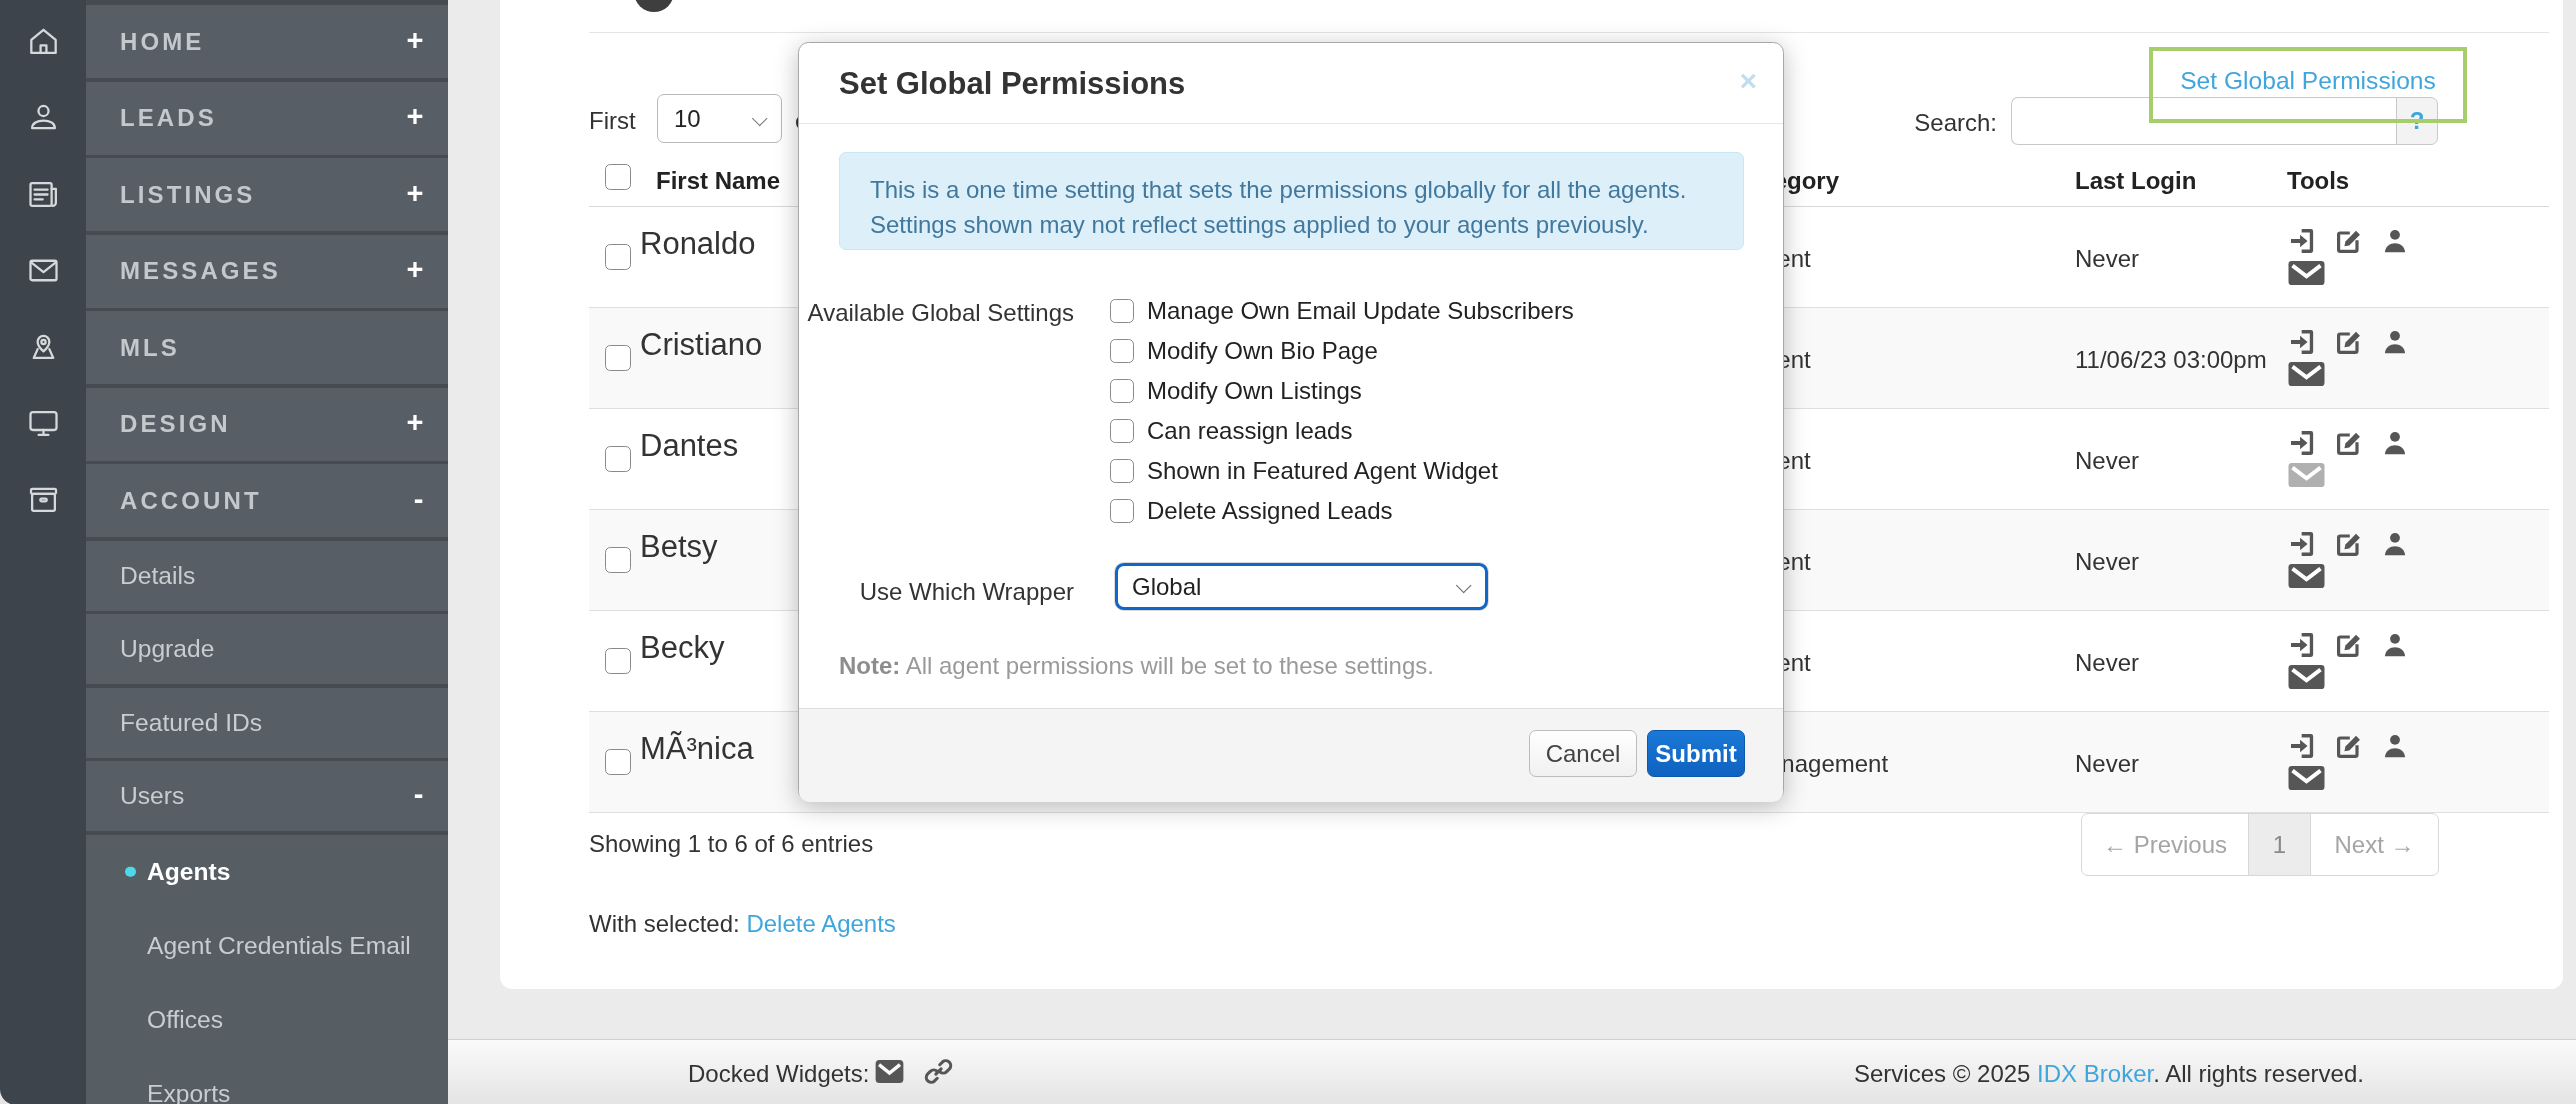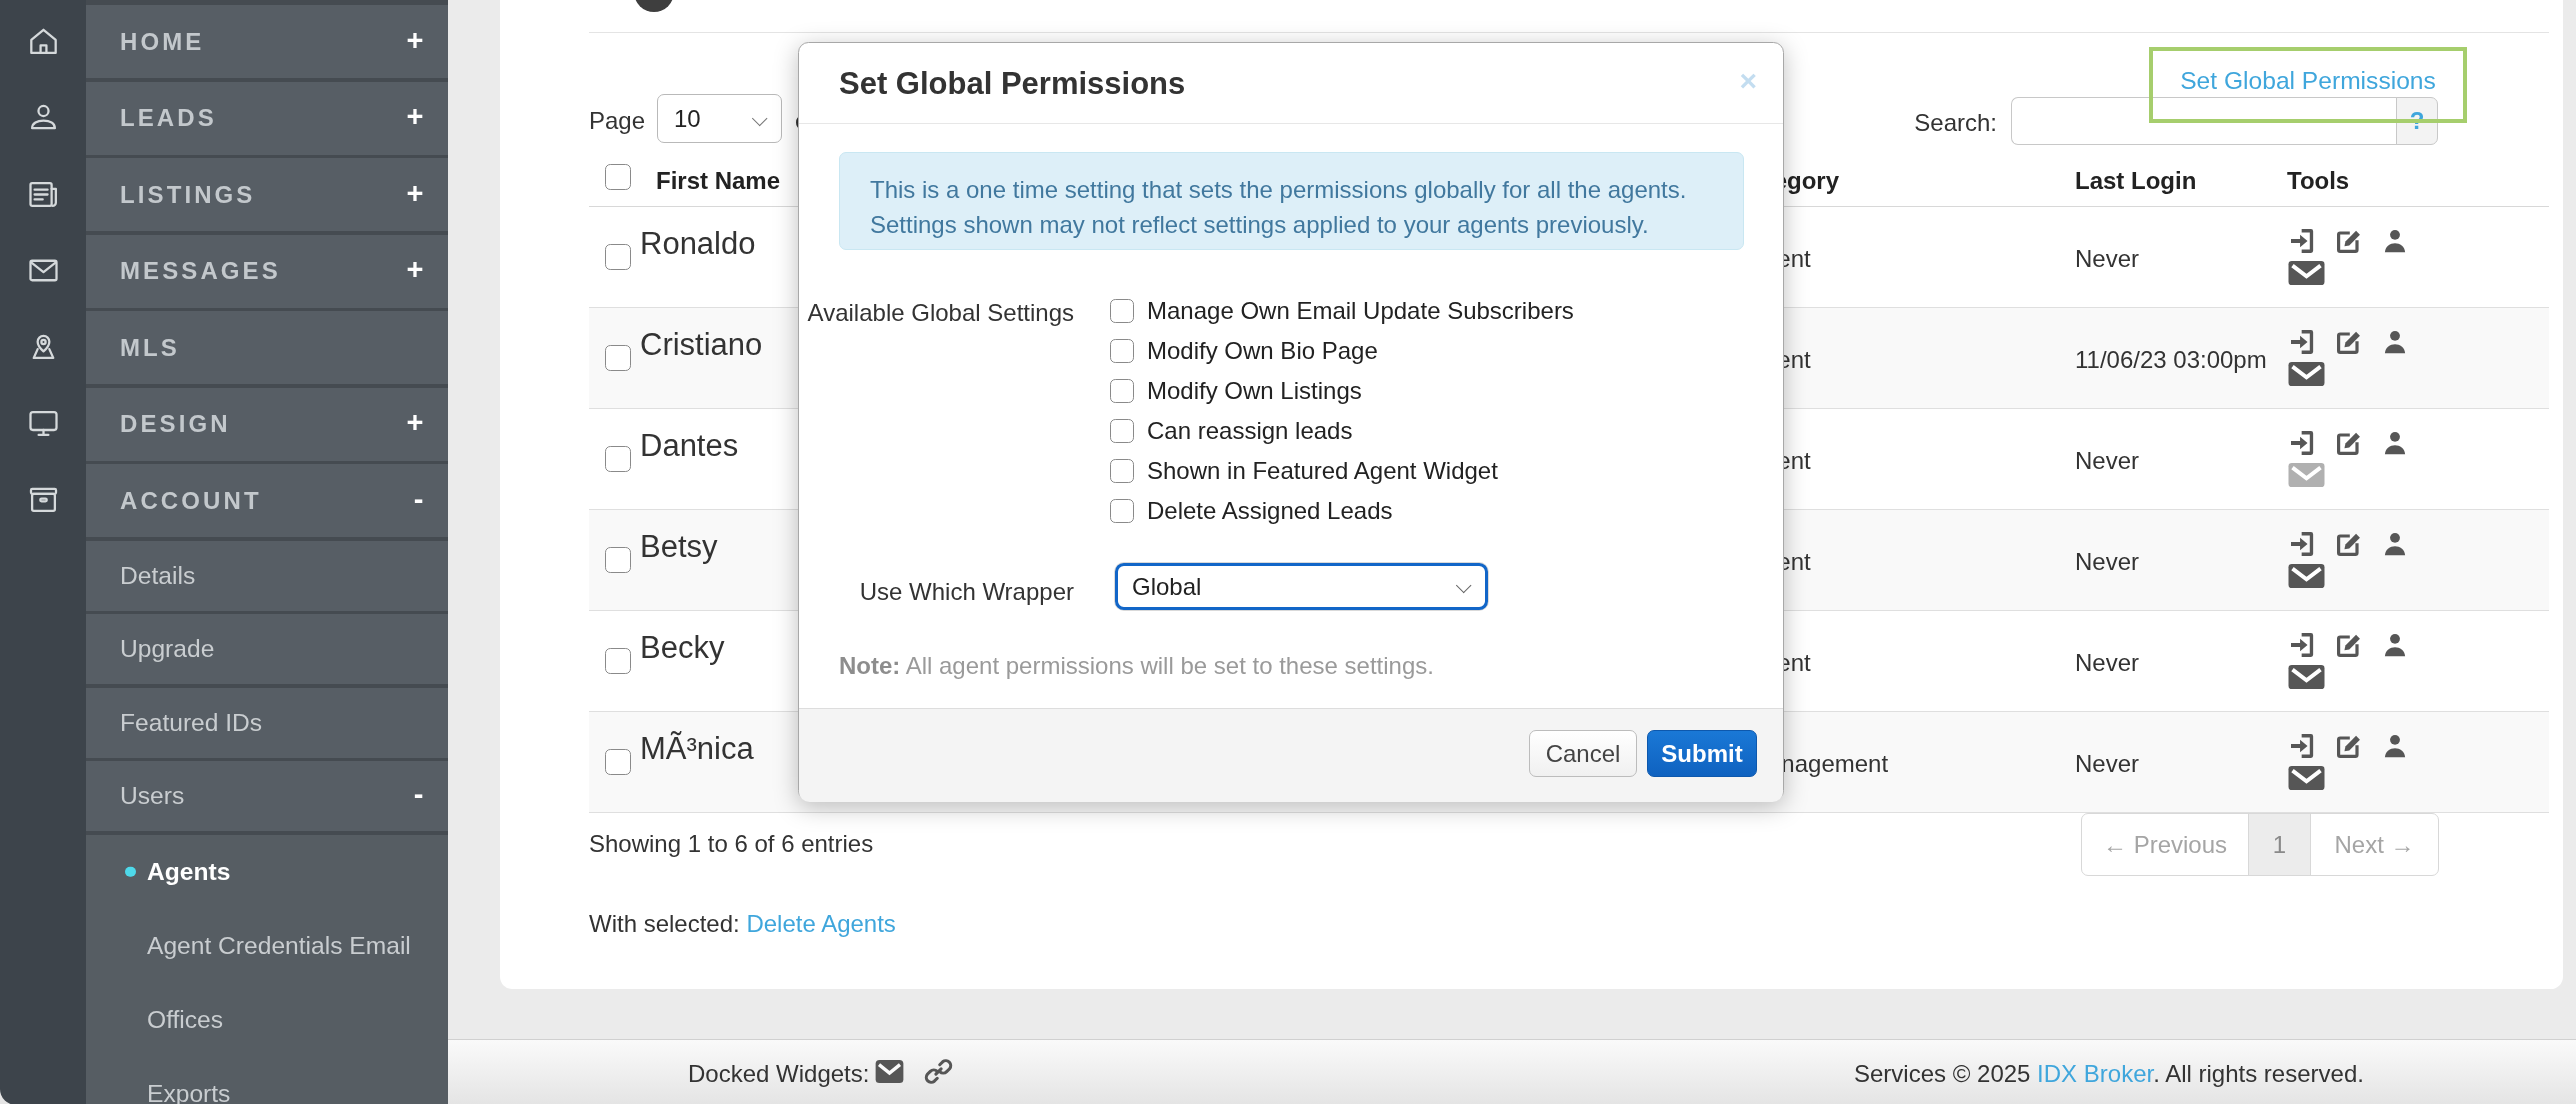--- a/index.html
+++ b/index.html
@@ -87,21 +87,21 @@
   .m-checkrow { height:40px; display:flex; align-items:center; cursor:pointer; }
   .m-checkrow .mcb { width:24px; height:24px; border:1.8px solid #8a8a8a; border-radius:5.3px; background:#fff; flex:none; }
   .m-checkrow .mlab { margin-left:13px; font-size:24px; color:#222; }
   .m-select { position:absolute; left:316px; top:520px; width:373px; height:47px; border:3.5px solid #1266c8; border-radius:8.8px; background:#fff; box-shadow:0 0 0 0.9px #d9d9d9; display:flex; align-items:center; padding-left:14px; font-size:24px; color:#222; cursor:pointer; }
   .m-select .chev { position:absolute; right:16px; top:14px; border-color:#666; }
   .m-note { position:absolute; left:40px; top:609px; font-size:24px; color:#9a9a9a; }
   .m-note b { color:#8d8d8d; }
   .m-footer { position:absolute; left:0; right:0; top:665px; height:94px; background:#f4f4f4; border-top:0.9px solid #ddd; border-radius:0 0 10.5px 10.5px; }
   .btn { position:absolute; top:21px; height:47px; border-radius:7px; font-size:24px; display:flex; align-items:center; justify-content:center; cursor:pointer; font-family:"Liberation Sans",sans-serif; }
   .btn-cancel { left:730px; width:108px; background:linear-gradient(#ffffff,#f0f0f0); border:0.9px solid #bcbcbc; color:#444; }
-  .btn-submit { left:848px; width:110px; background:linear-gradient(#1a78d6,#0f62c0); border:0.9px solid #0d58ad; color:#fff; font-weight:700; }
+  .btn-submit { left:848px; width:98px; background:linear-gradient(#1a78d6,#0f62c0); border:0.9px solid #0d58ad; color:#fff; font-weight:700; }
 
   
   .footer { position:absolute; left:0; top:1039px; width:2576px; height:66px; background:linear-gradient(#fafafa,#e4e4e4); border-top:0.9px solid #d0d0d0; z-index:1;padding-left:44px; }
   .dw-label { position:absolute; left:688px; top:20px; font-size:24px; color:#333; }
   .dw-icon { position:absolute; top:13px; width:37px; height:37px; cursor:pointer; }
   .dw-env { left:871px; }
   .dw-link { left:920px; }
   .services { position:absolute; left:1854px; top:20px; font-size:24px; color:#333; }
   .services a { color:#3fa6dc; text-decoration:none; cursor:pointer; }
 </style>
@@ -223,21 +223,21 @@
 
         <span class="side-label">Exports</span>
         <span class="ind"></span>
       </div>
     </div>
 
   <div class="panel">
     <div class="avatar-arc"></div>
     <div class="top-hairline"></div>
 
-    <span class="show-label">Page</span>
+    <span class="show-label">First</span>
     <div class="show-select">
       <span>10</span>
       <span class="chev"></span>
     </div>
     <span class="entries-label">entries</span>
 
     <span class="search-label">Search:</span>
     <input class="search-input" value="" style="">
     <div class="search-help">?</div>
     <div class="sgp-link">Set Global Permissions</div>

